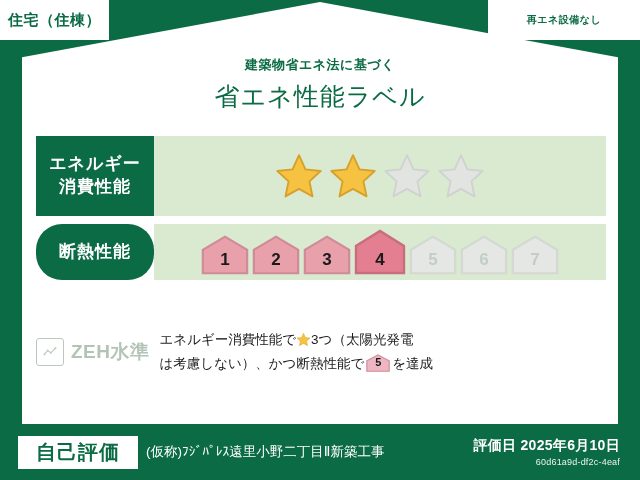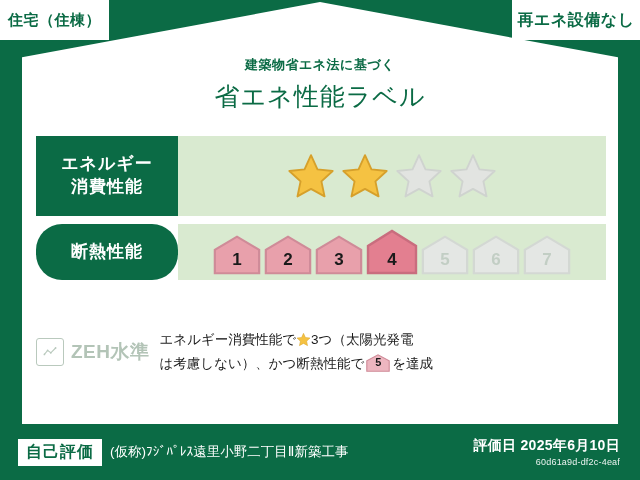--- a/index.html
+++ b/index.html
@@ -19,39 +19,39 @@
     clip-path:polygon(0% 100%, 0% 13.5%, 50% 0.5%, 100% 13.5%, 100% 100%);
   }
   
   .tag{
     position:absolute;top:0;background:#ffffff;
     color:#0b6b45;font-weight:bold;letter-spacing:.5px;
     display:flex;align-items:center;justify-content:center;
     z-index:6;
   }
   .tag-left{left:0;width:109px;height:40px;font-size:15px;}
-  .tag-right{right:0;width:128px;height:40px;font-size:16px;}
+  .tag-right{right:0;width:152px;height:40px;font-size:10px;}
 
   .title-wrap{
     position:absolute;left:0;right:0;top:56px;text-align:center;z-index:5;
   }
   .title-sub{
     color:#0b6b45;font-size:13px;font-weight:bold;letter-spacing:.5px;
     margin:0 0 6px 0;
   }
   .title-main{
     color:#0b6b45;font-size:25px;font-weight:normal;letter-spacing:1px;margin:0;
   }
 
   
   .rows{position:absolute;left:36px;top:136px;width:570px;z-index:5;}
   .row{display:flex;align-items:stretch;margin-bottom:8px;}
   .row-label{
     background:#0b6b45;color:#fff;font-weight:bold;
-    width:142px;min-height:80px;display:flex;flex-direction:column;
+    width:118px;min-height:80px;display:flex;flex-direction:column;
     align-items:center;justify-content:center;font-size:17px;line-height:1.35;
     text-align:center;letter-spacing:1px;
   }
   .row-value{
     flex:1;background:#d9ead0;display:flex;align-items:center;
     justify-content:center;
   }
   .row-insul .row-label{min-height:56px;border-radius:26px;}
   .row-insul .row-value{min-height:56px;}
 
@@ -95,22 +95,22 @@
     font-size:11px;font-weight:bold;color:#1a1a1a;
   }
 
   
   .footer{
     position:absolute;left:0;right:0;bottom:0;height:56px;
     background:#0b6b45;display:flex;align-items:center;z-index:6;
   }
   .foot-left{display:flex;align-items:center;gap:8px;margin-left:18px;}
   .self-badge{
-    background:#fff;color:#0b6b45;font-weight:bold;font-size:16px;
-    padding:3px 8px;letter-spacing:1px;
+    background:#fff;color:#0b6b45;font-weight:bold;font-size:20px;
+    padding:3px 18px;letter-spacing:1px;
   }
   .proj-name{color:#fff;font-size:13.5px;letter-spacing:0px;}
   .foot-right{
     margin-left:auto;margin-right:20px;text-align:right;color:#fff;
   }
   .eval-date{font-size:14px;font-weight:bold;letter-spacing:.3px;}
   .eval-id{font-size:9px;margin-top:2px;letter-spacing:.2px;opacity:.92;}
 </style>
 </head>
 <body>

